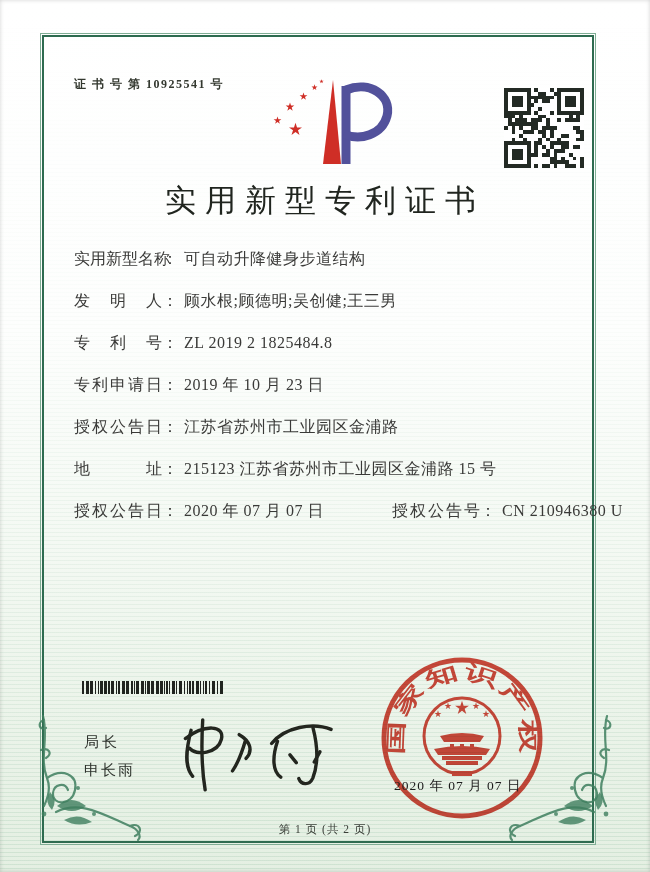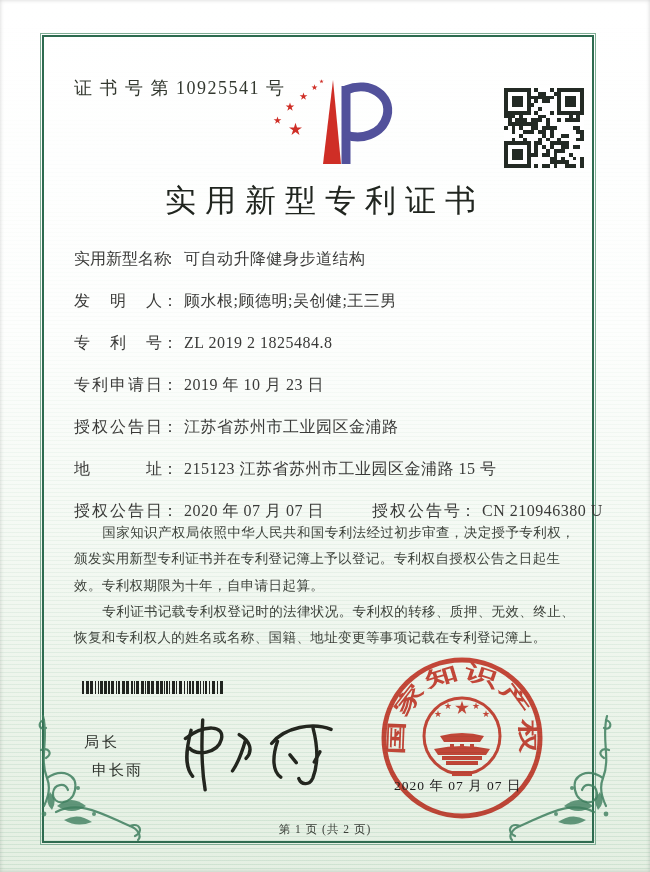--- a/index.html
+++ b/index.html
@@ -8,41 +8,41 @@
     background:linear-gradient(180deg,#ffffff 0%,#fdfefd 38%,#f4f9f3 62%,#e9f2e7 88%,#e4efe2 100%);
     font-family:"Liberation Serif","DejaVu Serif",serif;color:#2f2f2f;
     box-shadow:inset 0 0 4px rgba(0,0,0,.18);
   }
   .stripes{position:absolute;inset:0;pointer-events:none;
     background:repeating-linear-gradient(180deg,rgba(95,165,125,.16) 0 1px,transparent 1px 4px);
     -webkit-mask-image:linear-gradient(180deg,transparent 0%,rgba(0,0,0,.18) 40%,rgba(0,0,0,.55) 68%,#000 100%);
     mask-image:linear-gradient(180deg,transparent 0%,rgba(0,0,0,.18) 40%,rgba(0,0,0,.55) 68%,#000 100%);}
   .frame{position:absolute;left:40px;top:33px;width:554px;height:810px;border:1px solid #7fae95;}
   .frame::after{content:"";position:absolute;inset:1px;border:2px solid #2e6b50;}
-  .cert-no{position:absolute;left:74px;top:76px;font-size:18px;letter-spacing:1.5px;color:#33382f;}
+  .cert-no{position:absolute;left:74px;top:76px;font-size:12px;letter-spacing:1.5px;color:#33382f;font-weight:bold;}
   .logo{position:absolute;left:262px;top:78px;width:134px;height:90px;}
   .qr{position:absolute;left:504px;top:88px;width:80px;height:80px;display:grid;
       grid-template-columns:repeat(21,1fr);grid-template-rows:repeat(21,1fr);background:#fff;}
   .qr i{display:block;}
   .qr i.b{background:#232a24;}
   .qr i.w{background:#fff;}
   .title{position:absolute;left:0;right:0;top:180px;text-align:center;font-size:31px;
       letter-spacing:9px;color:#20251f;font-weight:500;}
   .fields{position:absolute;left:74px;top:250px;width:510px;font-size:16px;color:#3a3a38;}
   .frow{margin-bottom:24px;line-height:18px;white-space:nowrap;}
   .flabel{display:inline-block;width:88px;text-align:justify;text-align-last:justify;vertical-align:top;}
   .fcolon{display:inline-block;margin:0 6px 0 0;}
   .fvalue{letter-spacing:.5px;}
-  .frow.double .pair2{margin-left:44px;}
+  .frow.double .pair2{margin-left:64px;}
   .paras{position:absolute;left:74px;top:520px;width:506px;font-size:13.5px;line-height:1.95;color:#3c413a;}
   .paras p{margin:0;text-indent:2.1em;letter-spacing:.4px;}
   .barcode{position:absolute;left:82px;top:681px;width:165px;height:13px;font-size:0;white-space:nowrap;overflow:hidden;}
   .barcode i{display:inline-block;height:100%;background:#20241f;vertical-align:top;}
   .sig-title{position:absolute;left:84px;top:733px;font-size:15px;letter-spacing:3px;color:#2c312b;}
-  .sig-name{position:absolute;left:92px;top:761px;font-size:15px;letter-spacing:2px;color:#2c312b;}
+  .sig-name{position:absolute;left:84px;top:761px;font-size:15px;letter-spacing:2px;color:#2c312b;}
   .sig-hand{position:absolute;left:168px;top:714px;width:180px;height:84px;transform:rotate(-2deg);}
   .seal{position:absolute;left:376px;top:652px;width:172px;height:172px;opacity:.92;mix-blend-mode:multiply;}
   .seal-date{position:absolute;left:394px;top:777px;font-size:13.5px;color:#1c1c1c;letter-spacing:1px;z-index:3;}
   .flourish{position:absolute;width:112px;height:132px;z-index:2;}
   .flourish.bl{left:34px;top:714px;}
   .flourish.br{left:504px;top:714px;transform:scaleX(-1);}
   .footer{position:absolute;left:0;right:0;top:822px;text-align:center;font-size:11.5px;
       letter-spacing:1px;color:#3a3f38;}
 </style>
 </head>
@@ -574,24 +574,20 @@
     </div>
     <div class="frow">
       <span class="flabel">地址</span><span class="fcolon">：</span><span class="fvalue">215123 江苏省苏州市工业园区金浦路 15 号</span>
     </div>
     <div class="frow double">
       <span class="pair1"><span class="flabel">授权公告日</span><span class="fcolon">：</span><span class="fvalue">2020 年 07 月 07 日</span></span>
       <span class="pair2"><span class="flabel">授权公告号</span><span class="fcolon">：</span><span class="fvalue">CN 210946380 U</span></span>
     </div>
   </div>
 
-  <div class="paras">
-    <p>国家知识产权局依照中华人民共和国专利法经过初步审查，决定授予专利权，颁发实用新型专利证书并在专利登记簿上予以登记。专利权自授权公告之日起生效。专利权期限为十年，自申请日起算。</p>
-    <p>专利证书记载专利权登记时的法律状况。专利权的转移、质押、无效、终止、恢复和专利权人的姓名或名称、国籍、地址变更等事项记载在专利登记簿上。</p>
-  </div>
 
   <div class="barcode" id="barcode"><i style="width: 2px; margin-right: 2px;"></i><i style="width: 3px; margin-right: 1px;"></i><i style="width: 3px; margin-right: 2px;"></i><i style="width: 1px; margin-right: 2px;"></i><i style="width: 1px; margin-right: 1px;"></i><i style="width: 3px; margin-right: 1px;"></i><i style="width: 3px; margin-right: 1px;"></i><i style="width: 2px; margin-right: 1px;"></i><i style="width: 3px; margin-right: 2px;"></i><i style="width: 1px; margin-right: 1px;"></i><i style="width: 2px; margin-right: 2px;"></i><i style="width: 3px; margin-right: 1px;"></i><i style="width: 3px; margin-right: 2px;"></i><i style="width: 2px; margin-right: 1px;"></i><i style="width: 1px; margin-right: 1px;"></i><i style="width: 3px; margin-right: 2px;"></i><i style="width: 3px; margin-right: 1px;"></i><i style="width: 1px; margin-right: 1px;"></i><i style="width: 3px; margin-right: 1px;"></i><i style="width: 3px; margin-right: 2px;"></i><i style="width: 3px; margin-right: 1px;"></i><i style="width: 3px; margin-right: 1px;"></i><i style="width: 1px; margin-right: 1px;"></i><i style="width: 2px; margin-right: 1px;"></i><i style="width: 1px; margin-right: 2px;"></i><i style="width: 3px; margin-right: 1px;"></i><i style="width: 1px; margin-right: 2px;"></i><i style="width: 3px; margin-right: 2px;"></i><i style="width: 1px; margin-right: 2px;"></i><i style="width: 1px; margin-right: 1px;"></i><i style="width: 2px; margin-right: 1px;"></i><i style="width: 2px; margin-right: 2px;"></i><i style="width: 3px; margin-right: 1px;"></i><i style="width: 1px; margin-right: 2px;"></i><i style="width: 1px; margin-right: 1px;"></i><i style="width: 2px; margin-right: 2px;"></i><i style="width: 1px; margin-right: 2px;"></i><i style="width: 3px; margin-right: 2px;"></i><i style="width: 1px; margin-right: 2px;"></i><i style="width: 3px; margin-right: 1px;"></i></div>
 
   <div class="sig-title">局长</div>
   <div class="sig-name">申长雨</div>
 
   <svg class="sig-hand" viewBox="0 0 180 84">
     <g fill="none" stroke="#23261f" stroke-width="3.4" stroke-linecap="round">
       <path d="M18,22 C38,8 58,10 54,24 C50,38 28,40 22,32"></path>
       <path d="M36,4 C34,26 33,52 36,74"></path>

